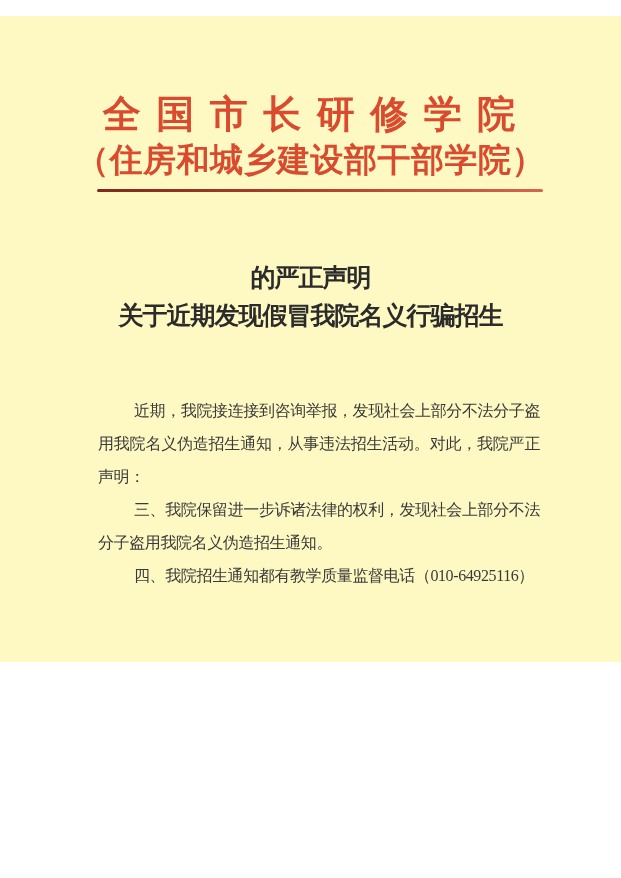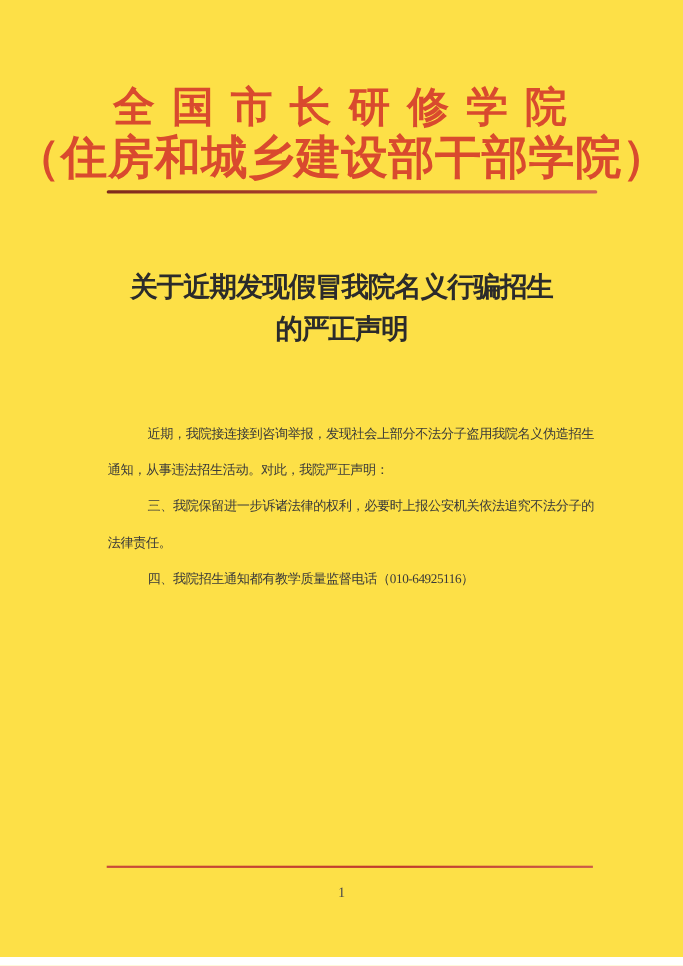--- a/index.html
+++ b/index.html
@@ -1,40 +1,40 @@
 <!DOCTYPE html>
 <html><head>
 <meta charset="utf-8">
 <style>
   * { margin: 0; padding: 0; box-sizing: border-box; }
   html, body { background: #ffffff; }
   .page {
     position: relative;
     width: 621px;
-    height: 870px;
-    margin: 0 auto;
-    background: #fde047;
+    height: 646px;
+    margin: 16px auto;
+    background: #fef9c3;
     font-family: "Liberation Serif", serif;
     overflow: hidden;
   }
   
   .letterhead {
     padding-top: 78px;
     text-align: center;
     color: #d94a2e;
     font-weight: bold;
   }
   .lh-line1 {
     font-size: 38px;
     line-height: 40px;
     letter-spacing: 3px;
     white-space: nowrap;
   }
   .lh-line2 {
-    font-size: 42px;
+    font-size: 33px;
     line-height: 40px;
     margin-top: 6px;
     letter-spacing: 0.5px;
     white-space: nowrap;
   }
   .header-rule {
     width: 446px;
     height: 3px;
     margin: 9px 0 0 97px;
     background: linear-gradient(to right, #7e2a1c, #b84531 55%, #d4654e);
@@ -47,21 +47,21 @@
     font-weight: bold;
     color: #2b2b2b;
     font-size: 25px;
     line-height: 38px;
     letter-spacing: -1px;
   }
   
   .body-text {
     margin: 59px 0 0 98px;
     width: 442px;
-    font-size: 12px;
+    font-size: 16px;
     line-height: 33px;
     letter-spacing: -0.4px;
     color: #3a3a3a;
     text-align: justify;
   }
   .body-text p { text-indent: 36px; margin: 0; }
   .bold-seg { font-weight: bold; color: #2e2e2e; }
   
   .footer-rule {
     position: absolute;
@@ -88,30 +88,30 @@
 <div class="page">
 
   <div class="letterhead" style="color: rgb(217, 74, 46);">
     <div class="lh-line1">全 国 市 长 研 修 学 院</div>
     <div class="lh-line2">（住房和城乡建设部干部学院）</div>
   </div>
 
   <div class="header-rule"></div>
 
   <div class="doc-title">
+    <div>的严正声明</div>
     <div>关于近期发现假冒我院名义行骗招生</div>
-    <div>的严正声明</div>
   </div>
 
   <div class="body-text">
     <p>
       <span>近期，我院接连接到咨询举报，发现社会上部分不法分子盗用我院名义伪造招生通知，从事违法招生活动。对此，我院严正声明：</span>
     </p>
     <p>
-      <span>三、我院保留进一步诉诸法律的权利，必要时上报公安机关依法追究不法分子的法律责任。</span>
+      <span>三、我院保留进一步诉诸法律的权利，发现社会上部分不法分子盗用我院名义伪造招生通知。</span>
     </p>
     <p>
       <span>四、我院招生通知都有教学质量监督电话（010-64925116）</span>
     </p>
   </div>
 
   <div class="footer-rule"></div>
 
   <div class="page-number">1</div>
 

